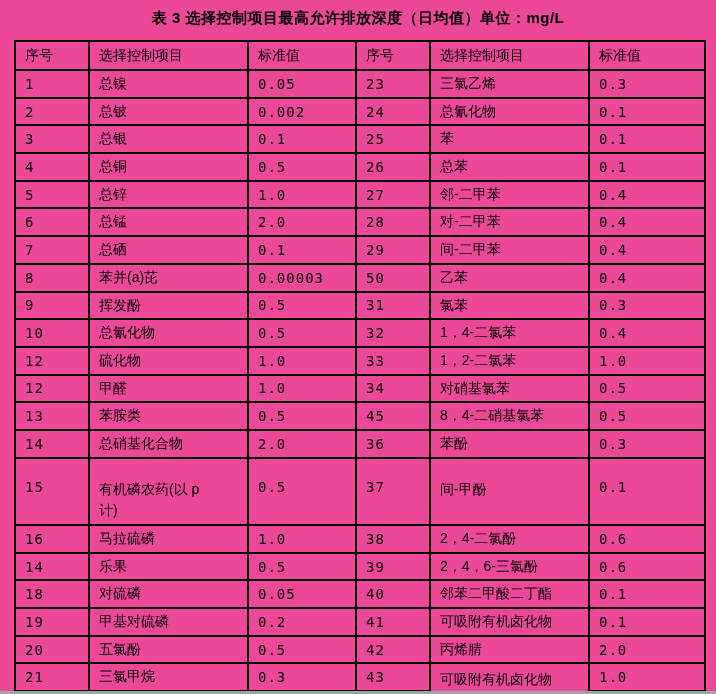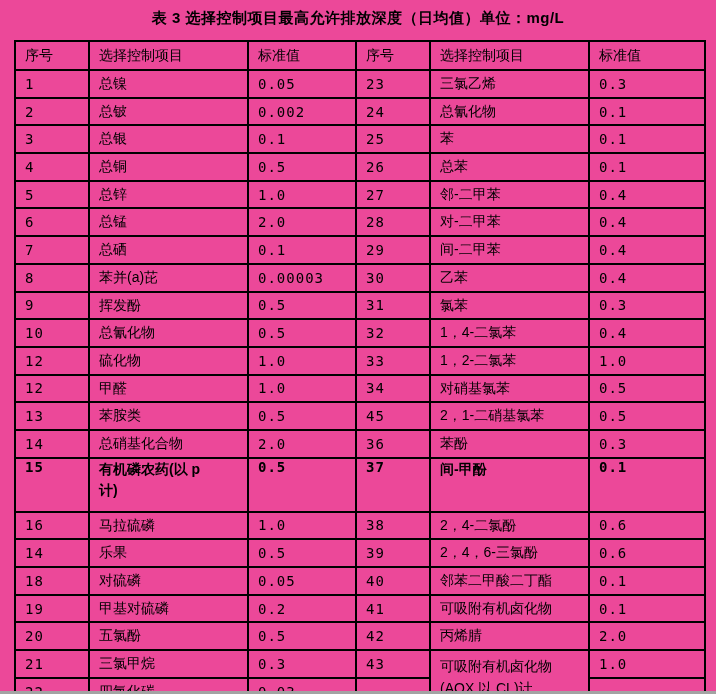--- a/index.html
+++ b/index.html
@@ -38,21 +38,21 @@
     font-weight: normal;
     text-align: left;
     vertical-align: middle;
     padding: 2px 4px 2px 9px;
     box-sizing: border-box;
     overflow: hidden;
   }
   table.main thead tr { height: 29px; }
   table.main tbody tr { height: 27px; }
   table.main tbody tr.tall { height: 54px; }
-  table.main tbody tr.tall td { vertical-align: top; padding-top: 0; font-weight: bold; }
+  table.main tbody tr.tall td { vertical-align: top; padding-top: 20px; }
   td.seq, td.val {
     font-family: "DejaVu Sans Mono", "Liberation Mono", monospace;
     letter-spacing: 1px;
   }
   td.item { white-space: pre-line; line-height: 1.55; }
   td.rowspan-cell { vertical-align: top; padding-top: 3px; }
   .bottom-bar {
     position: absolute;
     bottom: 0;
     left: 0;
@@ -141,21 +141,21 @@
           <td class="item">总硒</td>
           <td class="val">0.1</td>
           <td class="seq">29</td>
           <td class="item">间-二甲苯</td>
           <td class="val">0.4</td>
         </tr>
         <tr>
           <td class="seq">8</td>
           <td class="item">苯并(a)芘</td>
           <td class="val">0.00003</td>
-          <td class="seq">30</td>
+          <td class="seq">50</td>
           <td class="item">乙苯</td>
           <td class="val">0.4</td>
         </tr>
         <tr>
           <td class="seq">9</td>
           <td class="item">挥发酚</td>
           <td class="val">0.5</td>
           <td class="seq">31</td>
           <td class="item">氯苯</td>
           <td class="val">0.3</td>
@@ -182,21 +182,21 @@
           <td class="val">1.0</td>
           <td class="seq">34</td>
           <td class="item">对硝基氯苯</td>
           <td class="val">0.5</td>
         </tr>
         <tr>
           <td class="seq">13</td>
           <td class="item">苯胺类</td>
           <td class="val">0.5</td>
           <td class="seq">45</td>
-          <td class="item">2，1-二硝基氯苯</td>
+          <td class="item">8，4-二硝基氯苯</td>
           <td class="val">0.5</td>
         </tr>
         <tr>
           <td class="seq">14</td>
           <td class="item">总硝基化合物</td>
           <td class="val">2.0</td>
           <td class="seq">36</td>
           <td class="item">苯酚</td>
           <td class="val">0.3</td>
         </tr>

